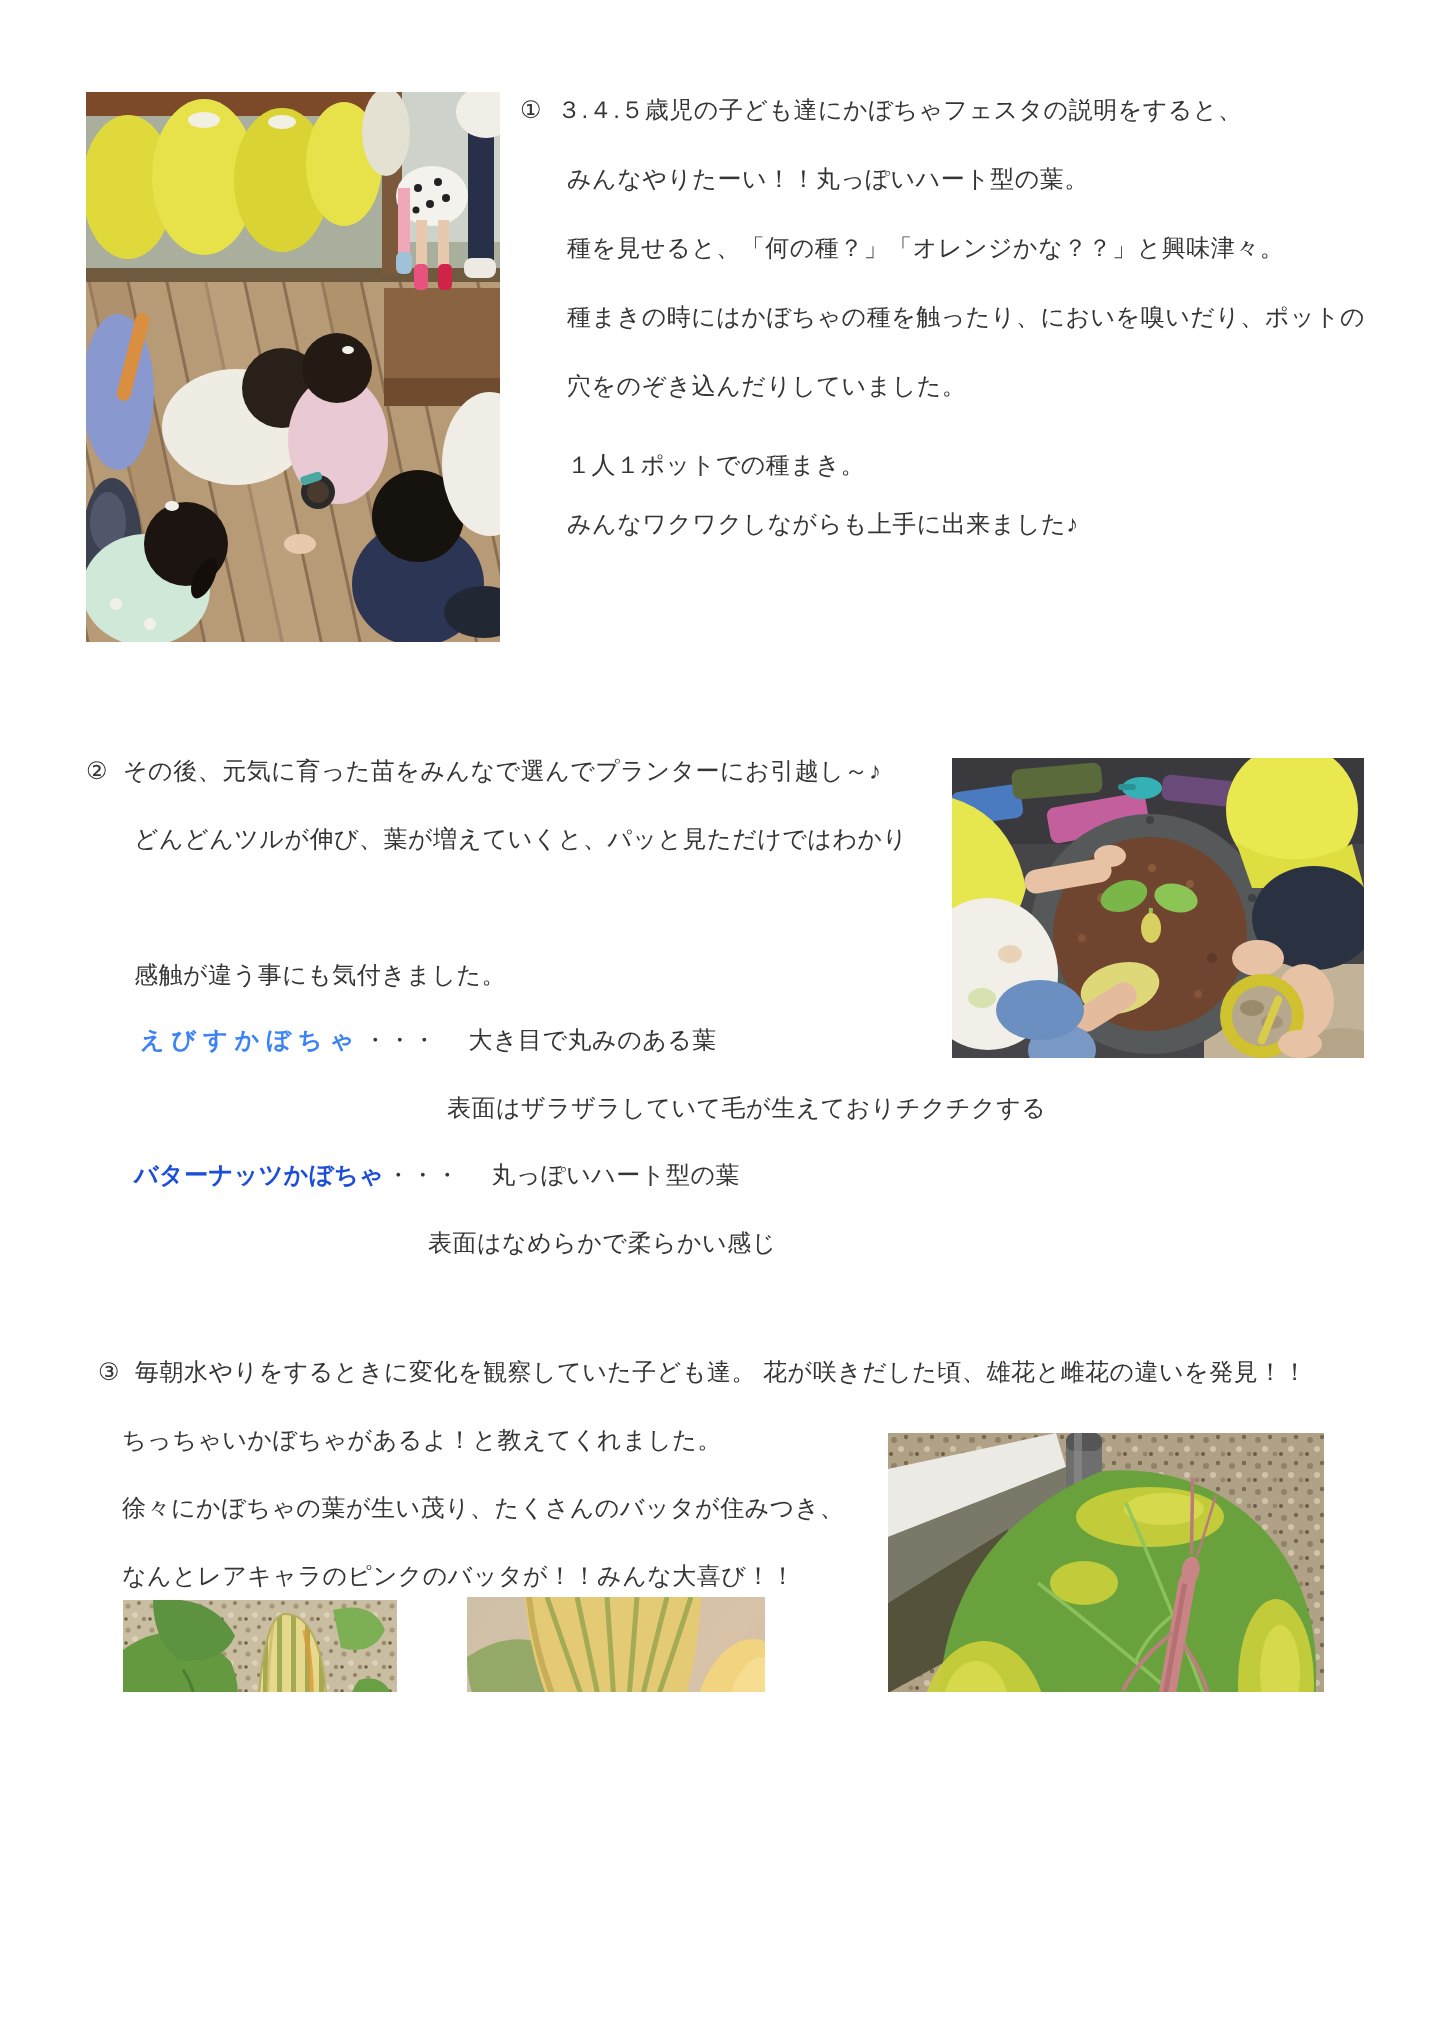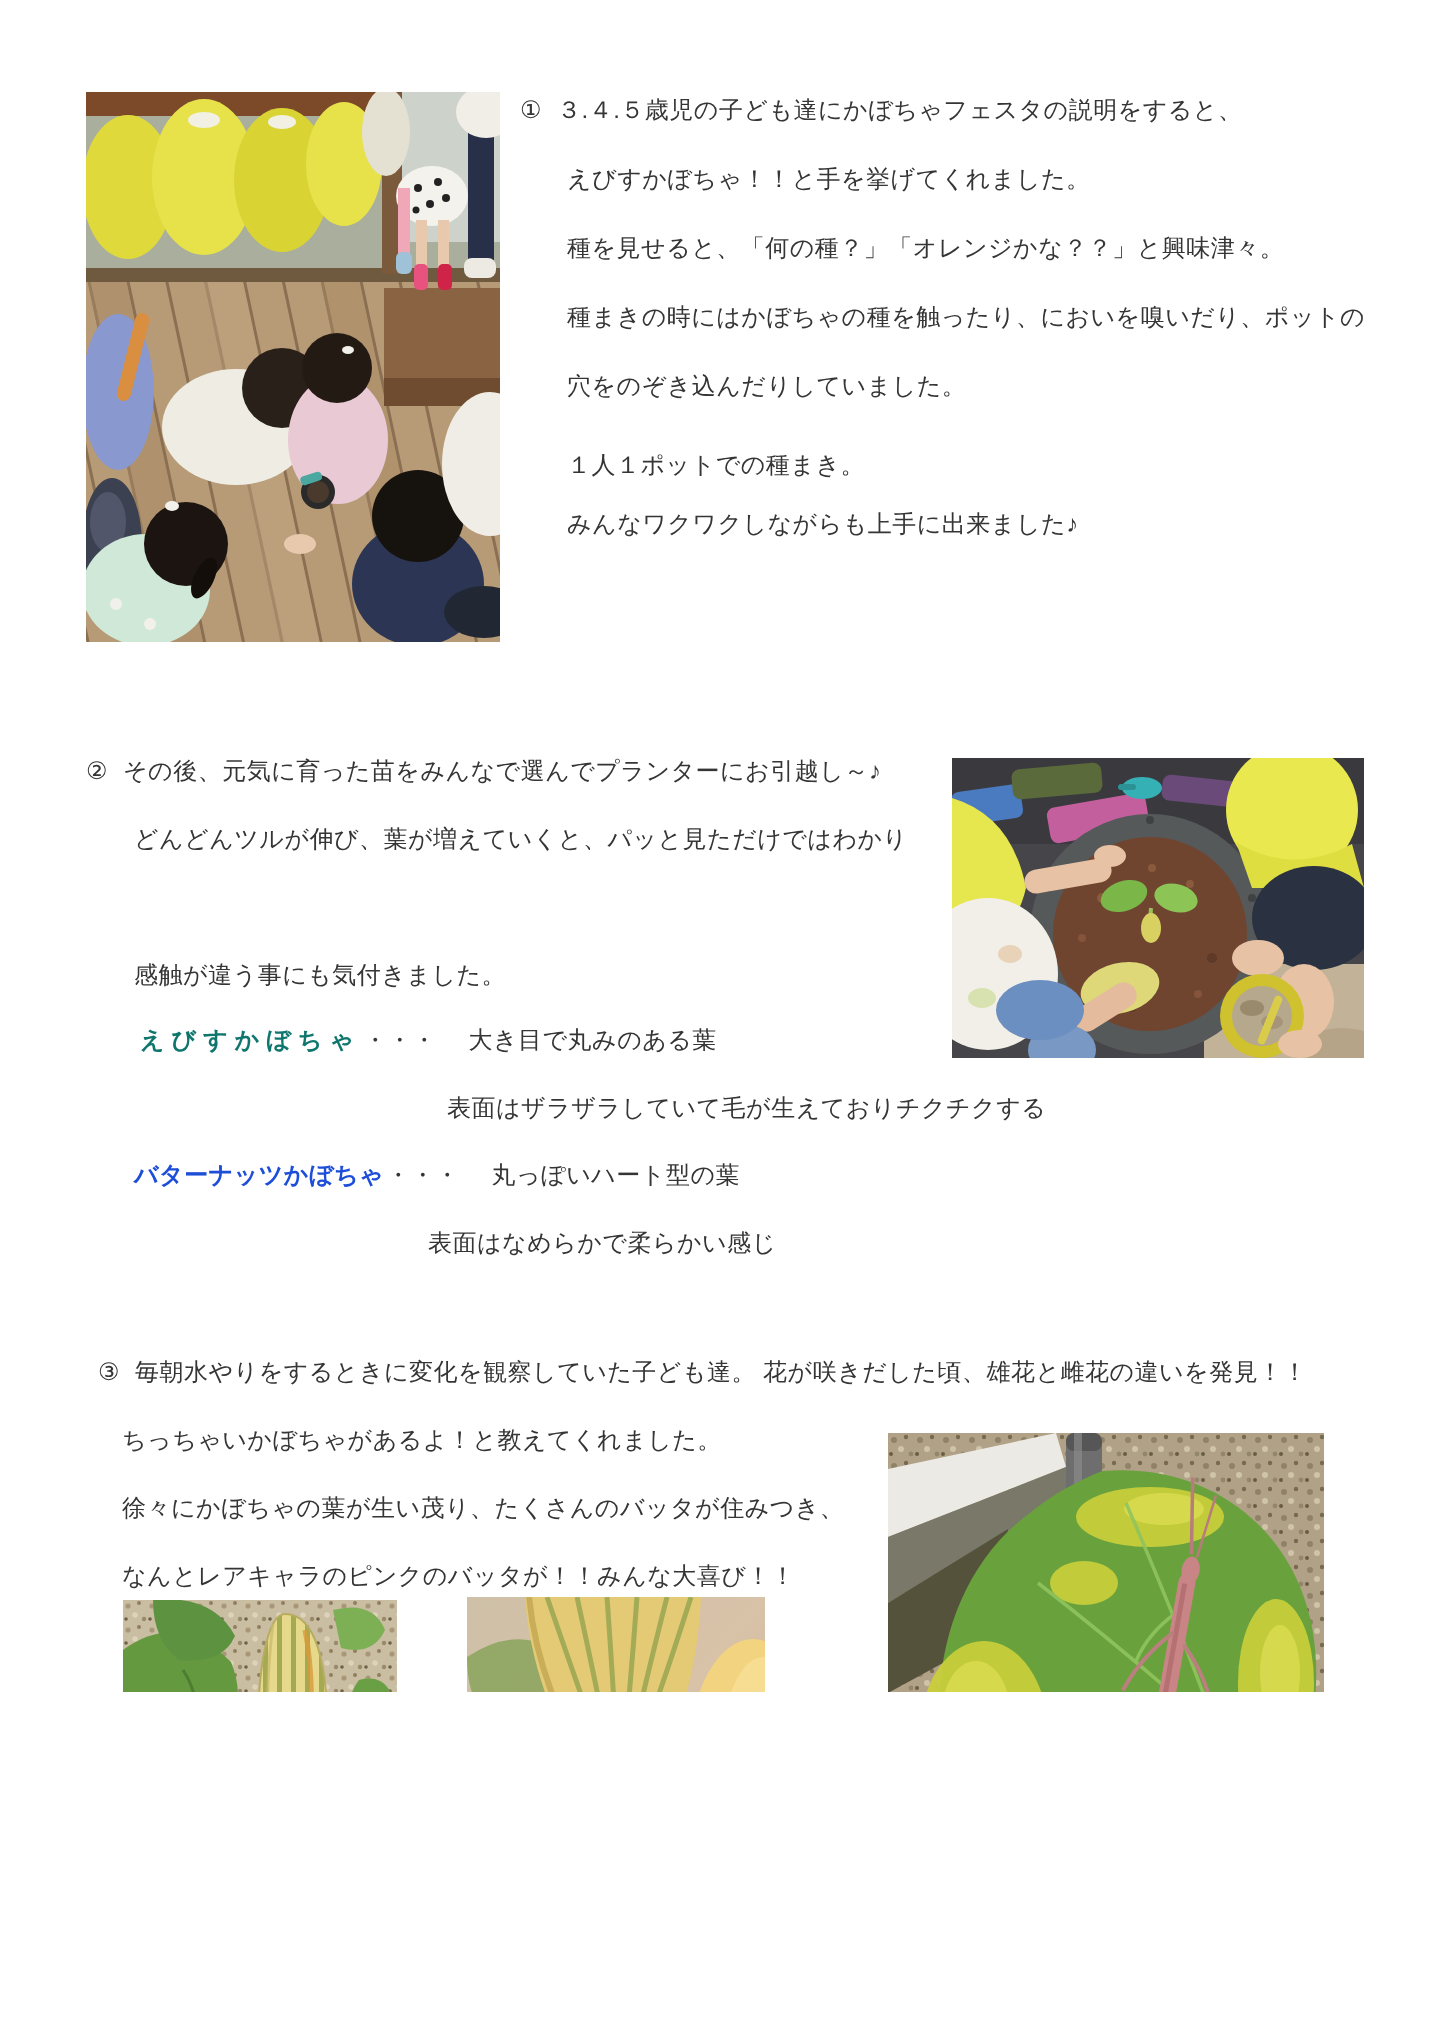--- a/index.html
+++ b/index.html
@@ -119,33 +119,33 @@
         <ellipse cx="214" cy="452" rx="16" ry="10" fill="#e9c9ae"></ellipse>
       </g>
 
       <circle cx="232" cy="400" r="17" fill="#2a2a2a"></circle>
       <circle cx="232" cy="400" r="11" fill="#4a3a2e"></circle>
       <rect x="214" y="382" width="22" height="9" rx="4" fill="#4aa8a0" transform="rotate(-18 225 386)"></rect>
     </svg>
   </div>
 
   <div class="line" style="left:520px;top:92px;"><span class="num">①</span><span>３.４.５歳児の子ども達にかぼちゃフェスタの説明をすると、</span></div>
-  <div class="line" style="left:567px;top:161px;">えびすかぼちゃ！！と手を挙げてくれました。</div>
+  <div class="line" style="left:567px;top:161px;">みんなやりたーい！！丸っぽいハート型の葉。</div>
   <div class="line" style="left:567px;top:230px;">種を見せると、「何の種？」「オレンジかな？？」と興味津々。</div>
   <div class="line" style="left:567px;top:299px;">種まきの時にはかぼちゃの種を触ったり、においを嗅いだり、ポットの</div>
   <div class="line" style="left:567px;top:368px;">穴をのぞき込んだりしていました。</div>
   <div class="line" style="left:567px;top:437px;margin-top:10px;">１人１ポットでの種まき。</div>
   <div class="line" style="left:567px;top:506px;">みんなワクワクしながらも上手に出来ました♪</div>
 
   <div class="line" style="left:86px;top:753px;"><span class="num">②</span><span>その後、元気に育った苗をみんなで選んでプランターにお引越し～♪</span></div>
   <div class="line" style="left:134px;top:821px;">どんどんツルが伸び、葉が増えていくと、パッと見ただけではわかり</div>
   <div class="line" style="left:134px;top:957px;">感触が違う事にも気付きました。</div>
 
   <div class="line" style="left:140px;top:1022px;">
-    <span class="green-label" style="color: #0f766e;">えびすかぼちゃ</span><span class="dots">・・・</span><span class="desc">大き目で丸みのある葉</span>
+    <span class="green-label" style="color: #3b82f6;">えびすかぼちゃ</span><span class="dots">・・・</span><span class="desc">大き目で丸みのある葉</span>
   </div>
   <div class="line" style="left:447px;top:1090px;">表面はザラザラしていて毛が生えておりチクチクする</div>
 
   <div class="line" style="left:134px;top:1157px;">
     <span class="orange-label" style="color: #1d4ed8;">バターナッツかぼちゃ</span><span class="dots">・・・</span><span class="desc">丸っぽいハート型の葉</span>
   </div>
   <div class="line" style="left:428px;top:1225px;">表面はなめらかで柔らかい感じ</div>
 
   <div class="photo" style="left:952px;top:758px;width:412px;height:300px;" aria-label="黄色い帽子の子ども達がプランターに苗を植えている写真">
     <svg viewBox="0 0 412 300" preserveAspectRatio="none">

